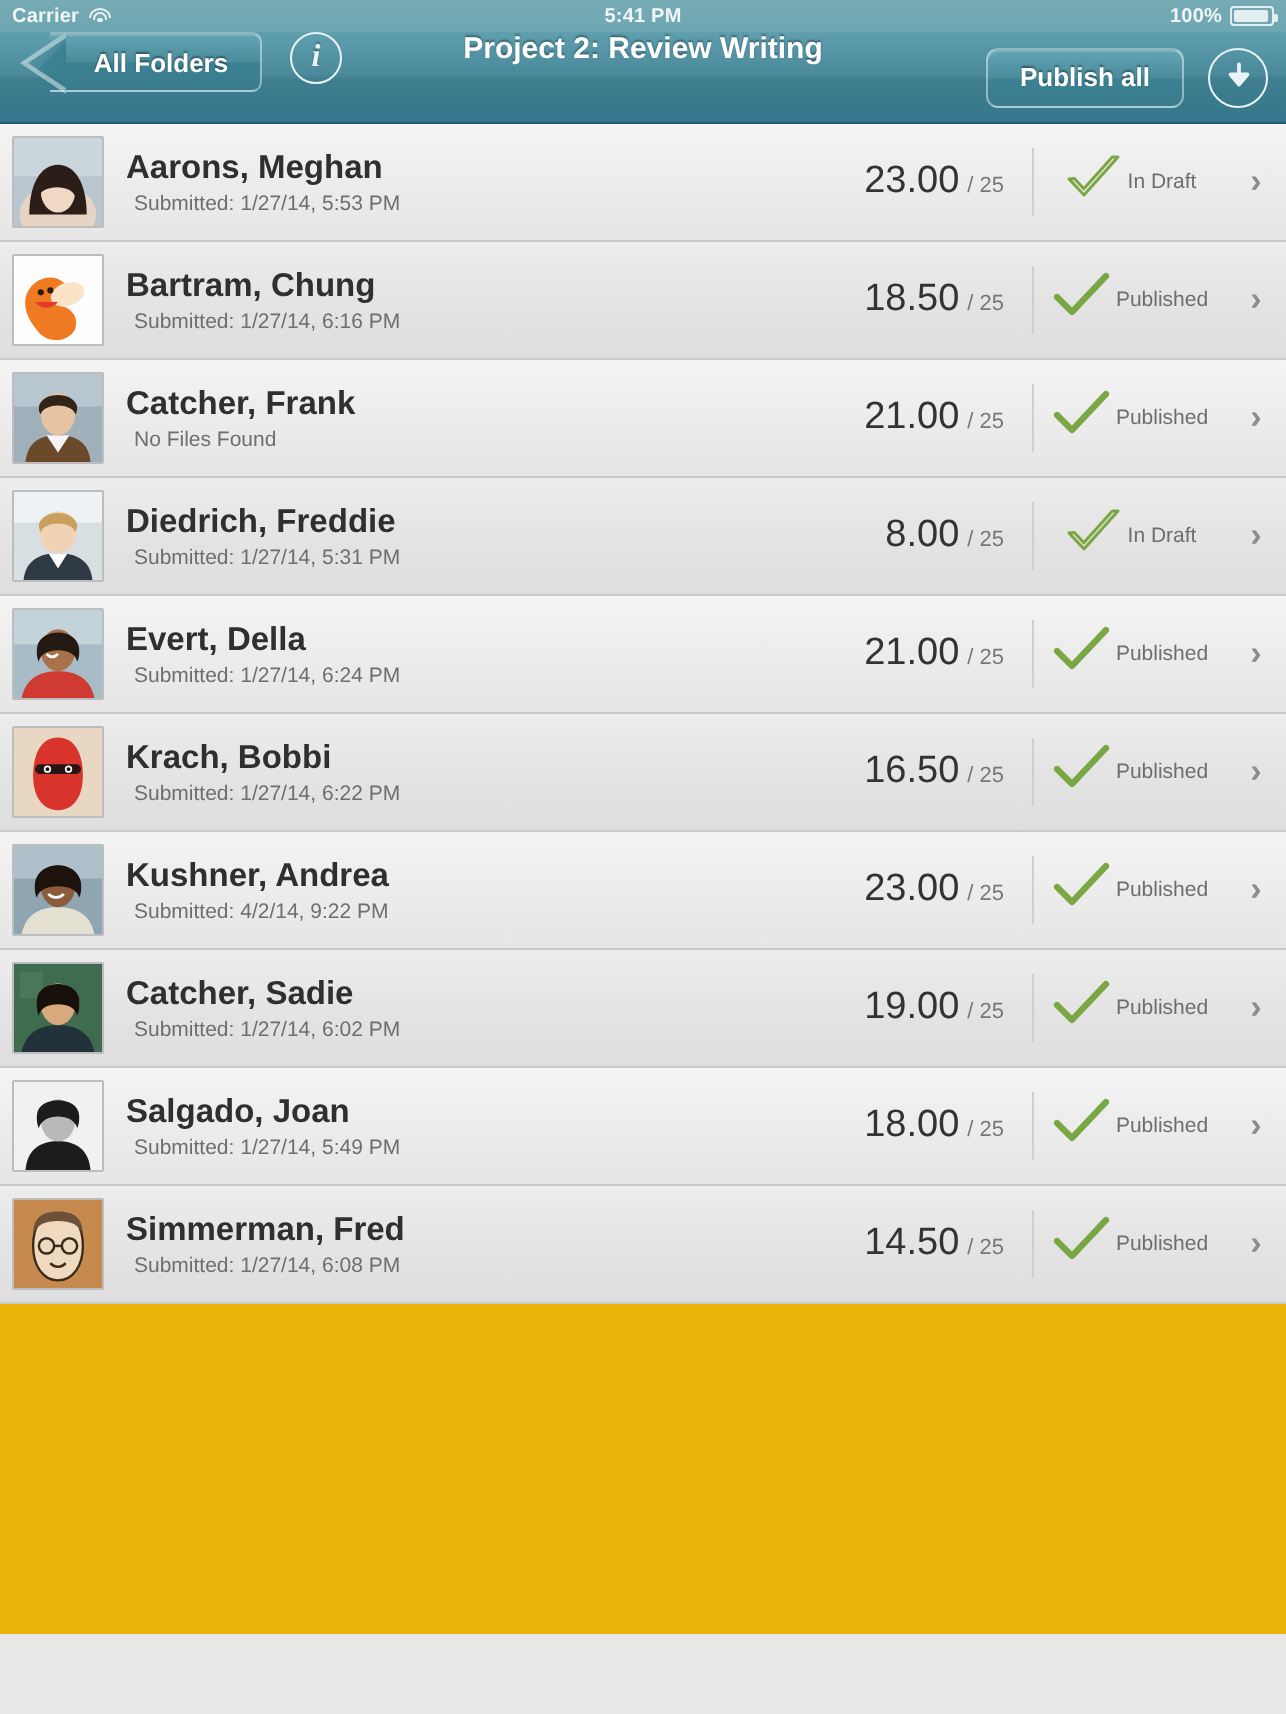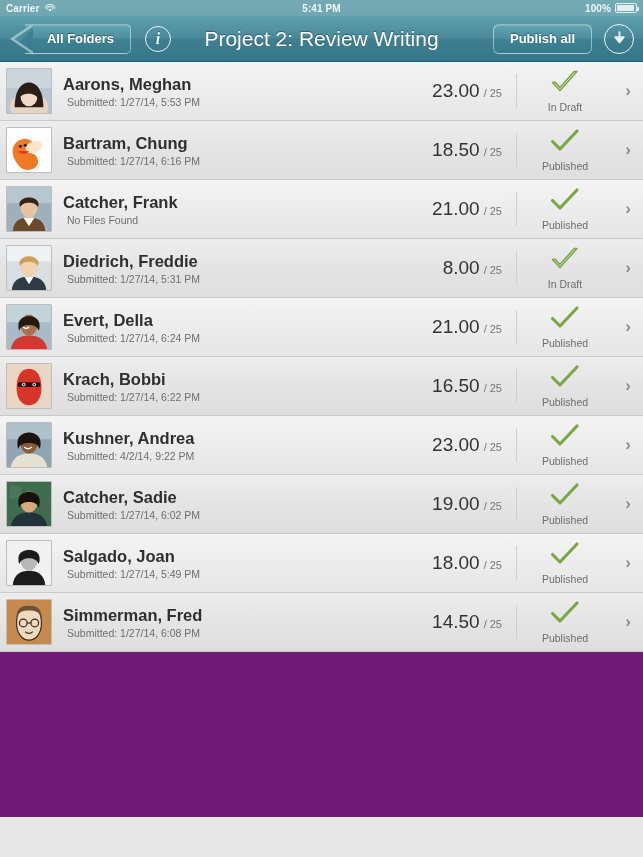--- a/index.html
+++ b/index.html
@@ -35,25 +35,25 @@
   .battery::after { content:""; position:absolute; right:-3px; top:3px; width:2px; height:4px;
                     background:#e2eef0; border-radius:0 1px 1px 0; }
   .battery i { position:absolute; left:1px; top:1px; bottom:1px; width: 17px;
                background:#e2eef0; border-radius:1px; display:block; }
 
   
   .navbar {
     height: 46px; flex: 0 0 46px; position: relative;
     background: linear-gradient(to bottom, #5f9fae 0%, #49899a 48%, #3f7f90 52%, #35768a 100%);
     border-bottom: 1px solid #1d5d70;
-    display: flex; align-items: center; padding: 0 9px;
+    display: flex; padding: 0 9px;
   }
   .nav-title {
     position: absolute; left: 0; right: 0; text-align: center;
-    font-size: 21px; color: #fff; font-weight: normal;
+    font-size: 15px; color: #fff; font-weight: bold;
     text-shadow: 0 -1px 1px rgba(0,0,0,.35);
     pointer-events: none;
   }
   .backbtn {
     position: relative; height: 30px; padding: 0 14px 0 20px;
     display: flex; align-items: center; justify-content:center;
     background: linear-gradient(to bottom, #63a5b3 0%, #4a8c9c 50%, #3d8293 52%, #377b8d 100%);
     border: 1px solid rgba(255,255,255,.45);
     border-left: none;
     border-radius: 0 5px 5px 0;
@@ -93,21 +93,21 @@
     text-shadow: 0 -1px 1px rgba(0,0,0,.4);
     box-shadow: inset 0 1px 0 rgba(255,255,255,.18);
   }
   .dl-icon {
     width: 30px; height: 30px; border-radius: 50%;
     border: 1.8px solid #eaf4f6;
     display:flex; align-items:center; justify-content:center;
   }
 
   
-  .list { flex: 1 1 auto; overflow: hidden; background: #701a75; }
+  .list { flex: 1 1 auto; overflow: hidden; background: #eab308; }
   .row {
     height: 59px; display: flex; align-items: center;
     border-bottom: 1px solid #c9c9c9;
     background: linear-gradient(to bottom, #f4f4f4 0%, #ececec 50%, #e6e6e6 100%);
     padding-left: 6px;
   }
   .row:nth-child(even) {
     background: linear-gradient(to bottom, #ededed 0%, #e4e4e4 50%, #dedede 100%);
   }
   .avatar {
@@ -124,21 +124,21 @@
   .who .sub {
     font-size: 10.5px; color: #6e6e6e; margin-top: 1px; padding-left: 4px;
     white-space: nowrap; overflow: hidden; text-overflow: ellipsis;
   }
   .score { flex: 0 0 auto; text-align: center; padding-right: 14px;
            display:flex; align-items: baseline; justify-content: flex-end; gap: 4px; }
   .score .val { font-size: 19px; color: #333; }
   .score .max { font-size: 11px; color: #777; }
   .divider { width: 1px; height: 34px; background: #cfcfcf; flex: 0 0 1px; }
   .status {
-    flex: 0 0 96px; display: flex; flex-direction: column;
+    flex: 0 0 96px; display: flex; flex-direction: row;
     align-items: center; justify-content: center; gap: 2px;
   }
   .status .lbl { font-size: 10.5px; color: #6e6e6e; }
   .chev { flex: 0 0 30px; display:flex; align-items:center; justify-content:center;
           color:#8d8d8d; font-size: 17px; font-weight: bold; }
 
   
   .toolbar {
     flex: 0 0 35px; height: 35px;
     background: linear-gradient(to bottom, #4e94a4 0%, #3f8495 45%, #357a8c 55%, #2d6e80 100%);

